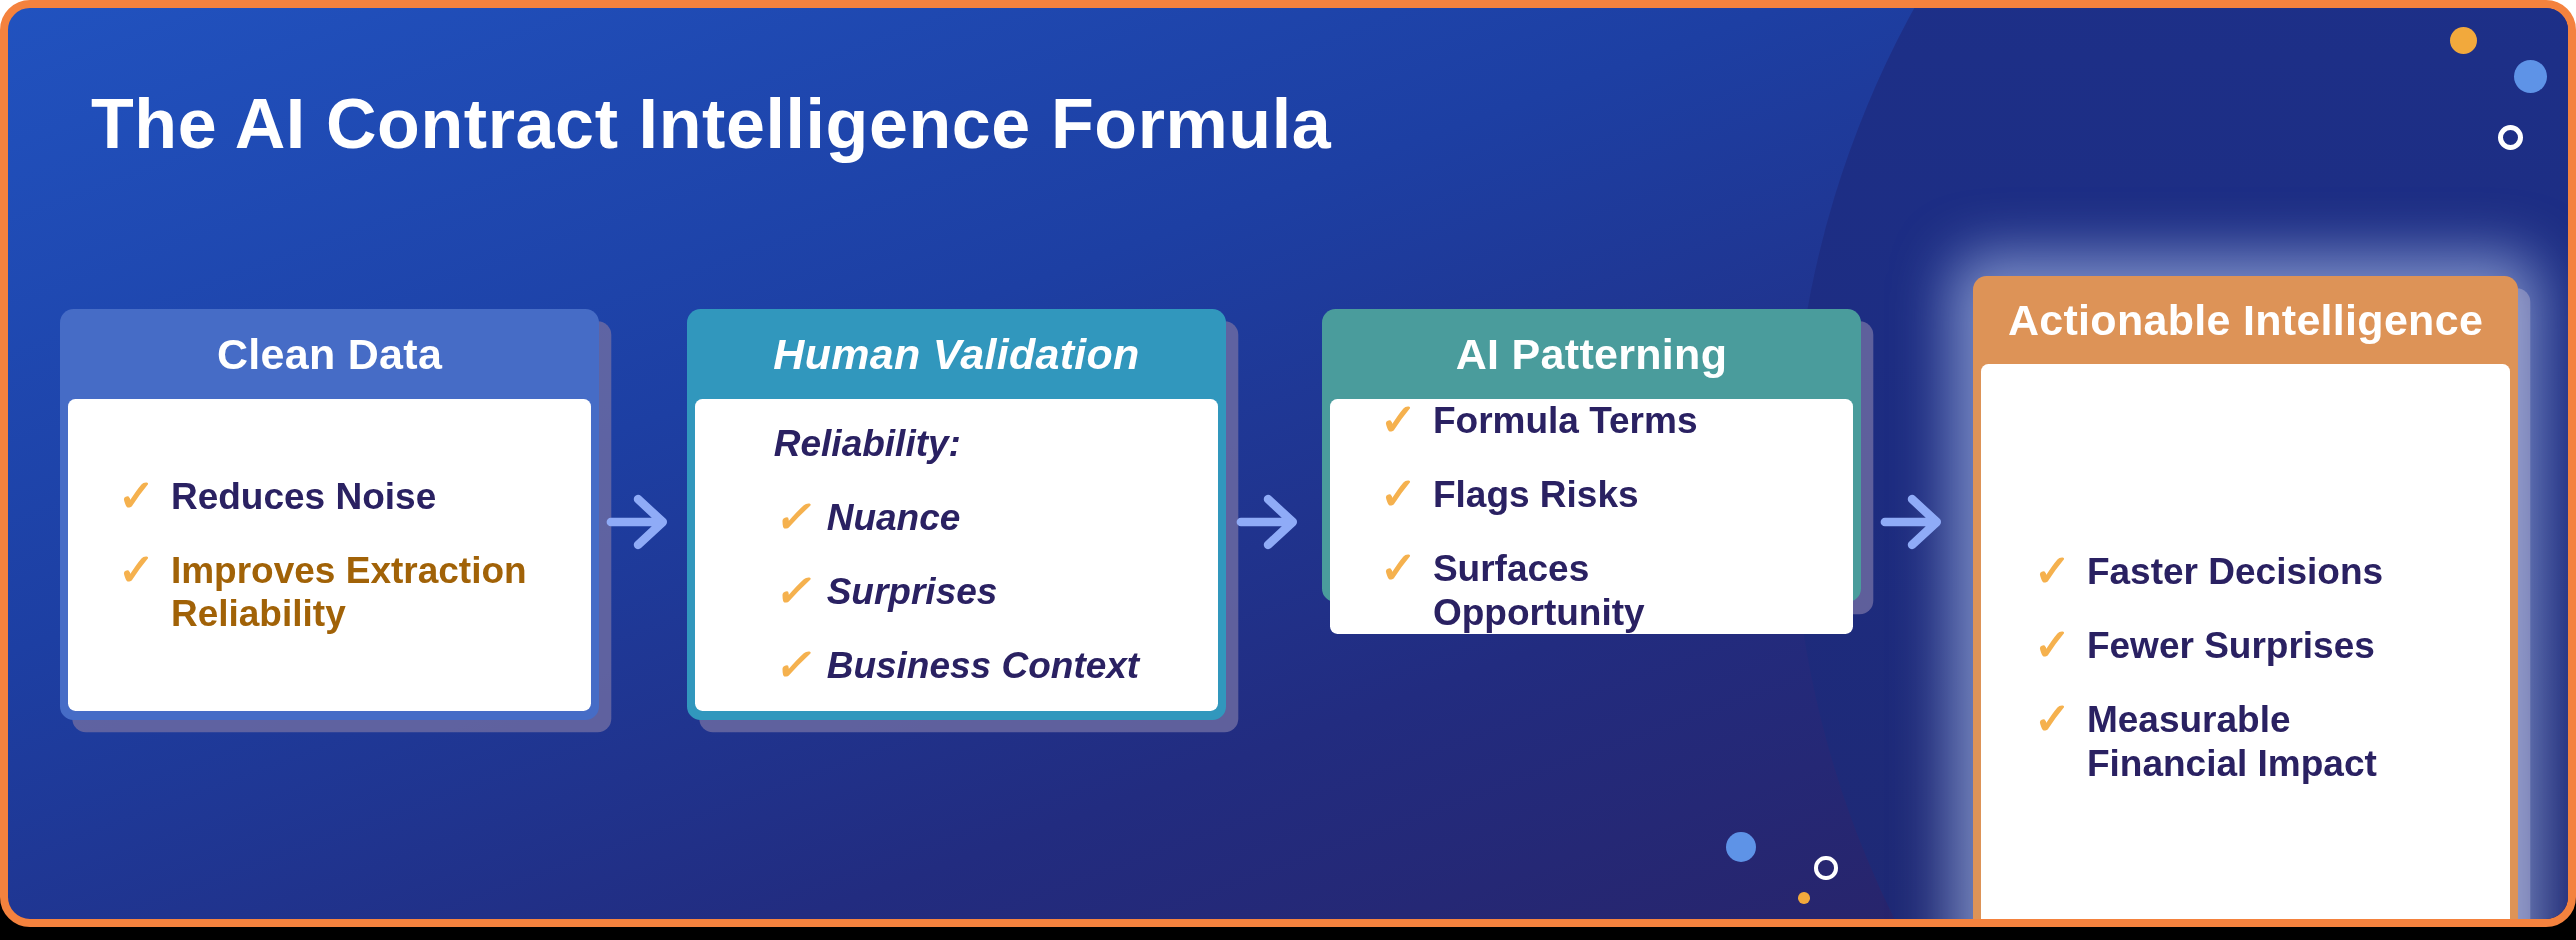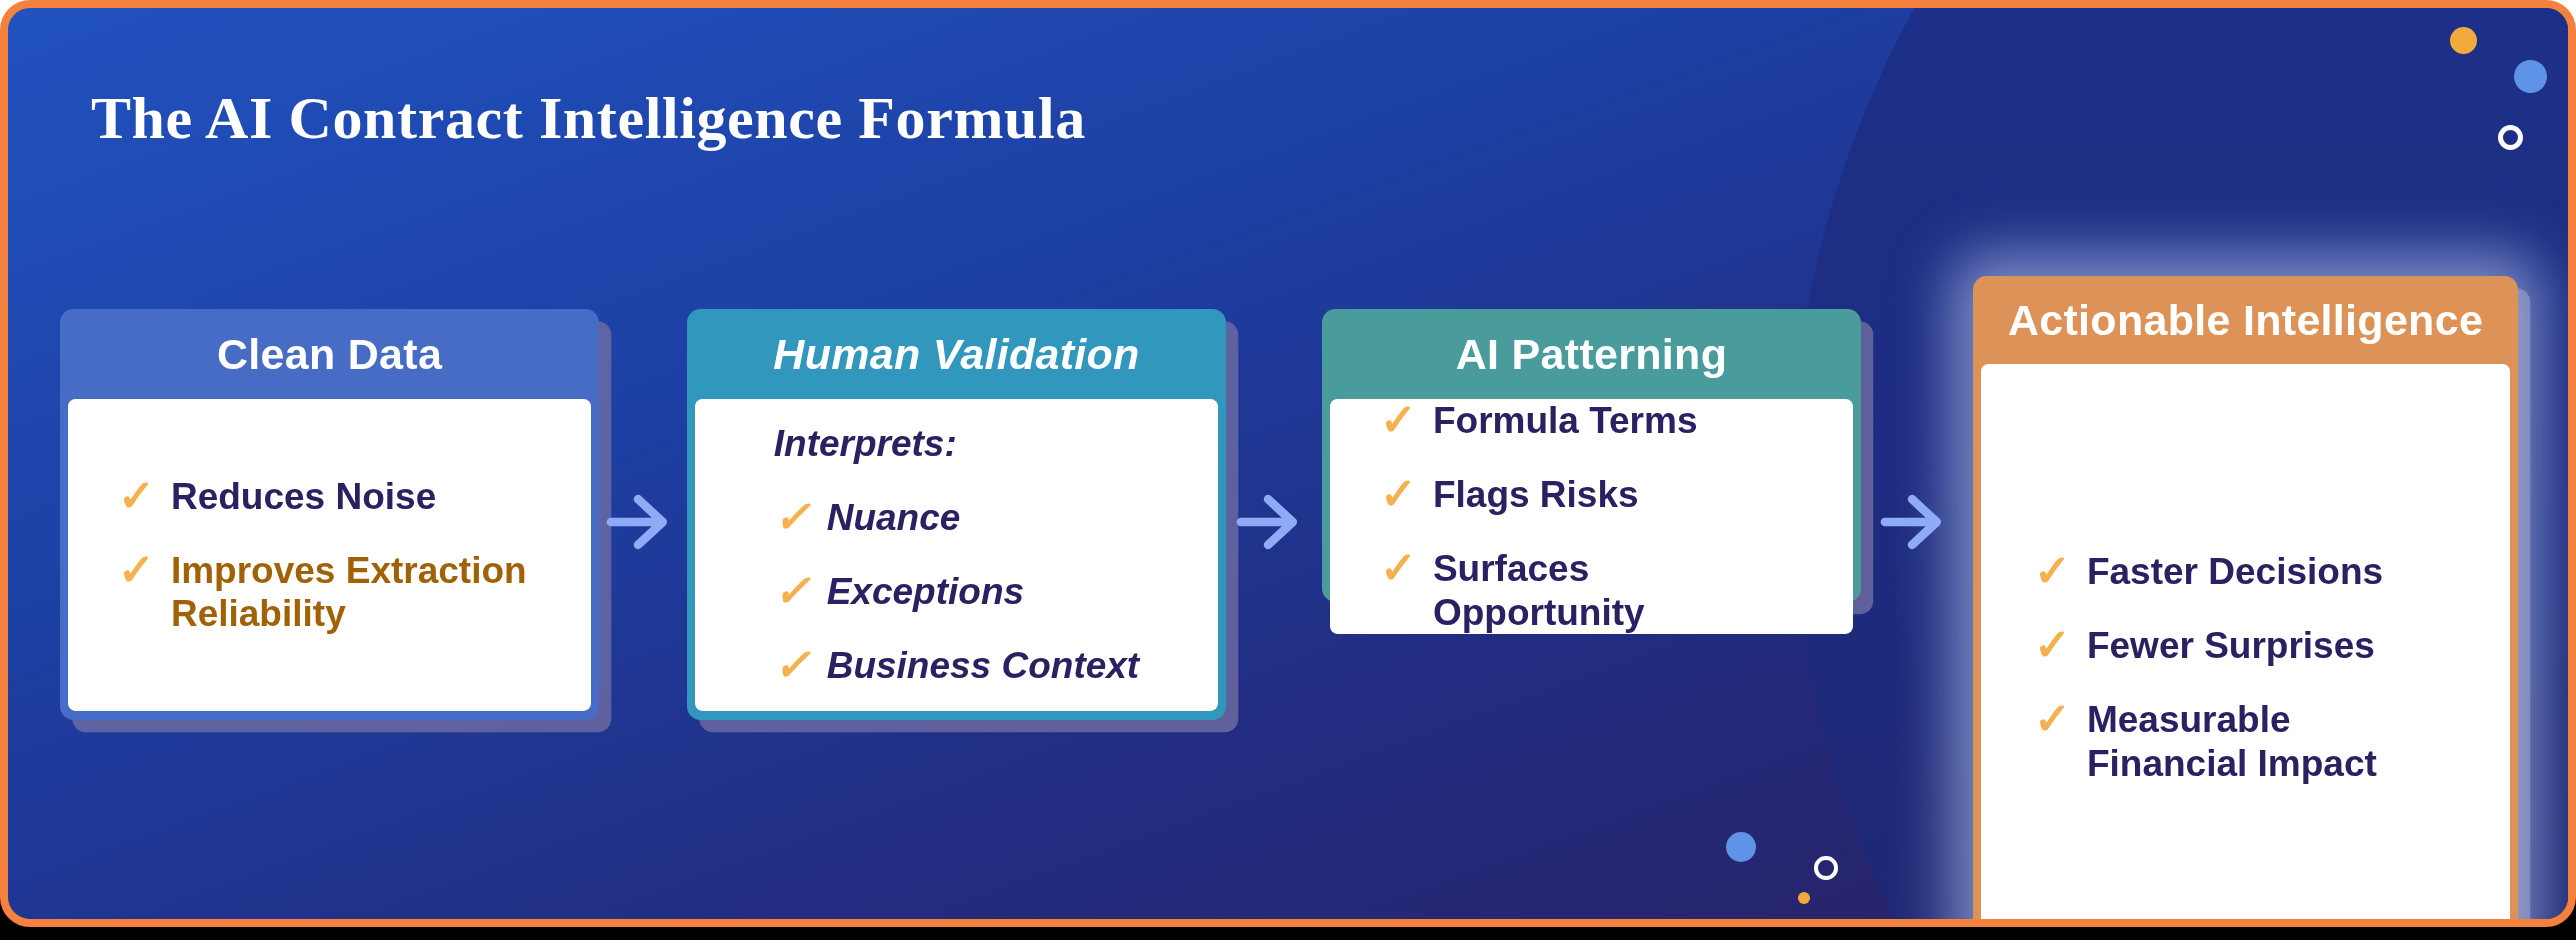--- a/index.html
+++ b/index.html
@@ -19,23 +19,22 @@
   }
   .dark-circle {
     position:absolute; left:1784px; top:-507px; width:1963px; height:1963px;
     border-radius:50%;
     background:linear-gradient(180deg,#1d3390 0%,#1d2c80 50%,#202566 100%);
   }
 
   
   .page-title {
     position:absolute; left:83px; top:76px;
-    font-size:60px; font-weight:bold; color:#ffffff; letter-spacing:0.6px;
+    font-size:70px; font-weight:bold; color:#ffffff; letter-spacing:0.6px;
     white-space:nowrap;
-    font-family:Liberation Serif, serif;
   }
 
   
   .card {
     position:absolute; border-radius:13.6px;
     background:var(--theme,#466cc6);
     display:flex; flex-direction:column;
     box-shadow:0 0 56px 21.6px var(--glow, rgba(0,0,0,0)), 12.3px 12.3px 0 0 rgba(111,109,163,0.8);
   }
   .card-1 { left:52px;   top:301px; width:539px; height:411px; }
@@ -102,29 +101,29 @@
         </div>
       </div>
     </div>
   </div>
 
   <div class="card card-2" style="--theme: #3197bd;">
     <div class="card-header">Human Validation</div>
     <div class="card-body">
       <div class="rows">
         <div class="row">
-          <span class="intro" style="color: rgb(42, 33, 98);">Interprets:</span>
+          <span class="intro" style="color: rgb(42, 33, 98);">Reliability:</span>
         </div>
         <div class="row">
           <span class="check" style="color: rgb(245, 177, 78);">✓</span>
           <span class="item-text" style="color: rgb(42, 33, 98);">Nuance</span>
         </div>
         <div class="row">
           <span class="check" style="color: rgb(245, 177, 78);">✓</span>
-          <span class="item-text" style="color: rgb(42, 33, 98);">Exceptions</span>
+          <span class="item-text" style="color: rgb(42, 33, 98);">Surprises</span>
         </div>
         <div class="row">
           <span class="check" style="color: rgb(245, 177, 78);">✓</span>
           <span class="item-text" style="color: rgb(42, 33, 98);">Business Context</span>
         </div>
       </div>
     </div>
   </div>
 
   <div class="card card-3" style="--theme: #4a9c9c;">

